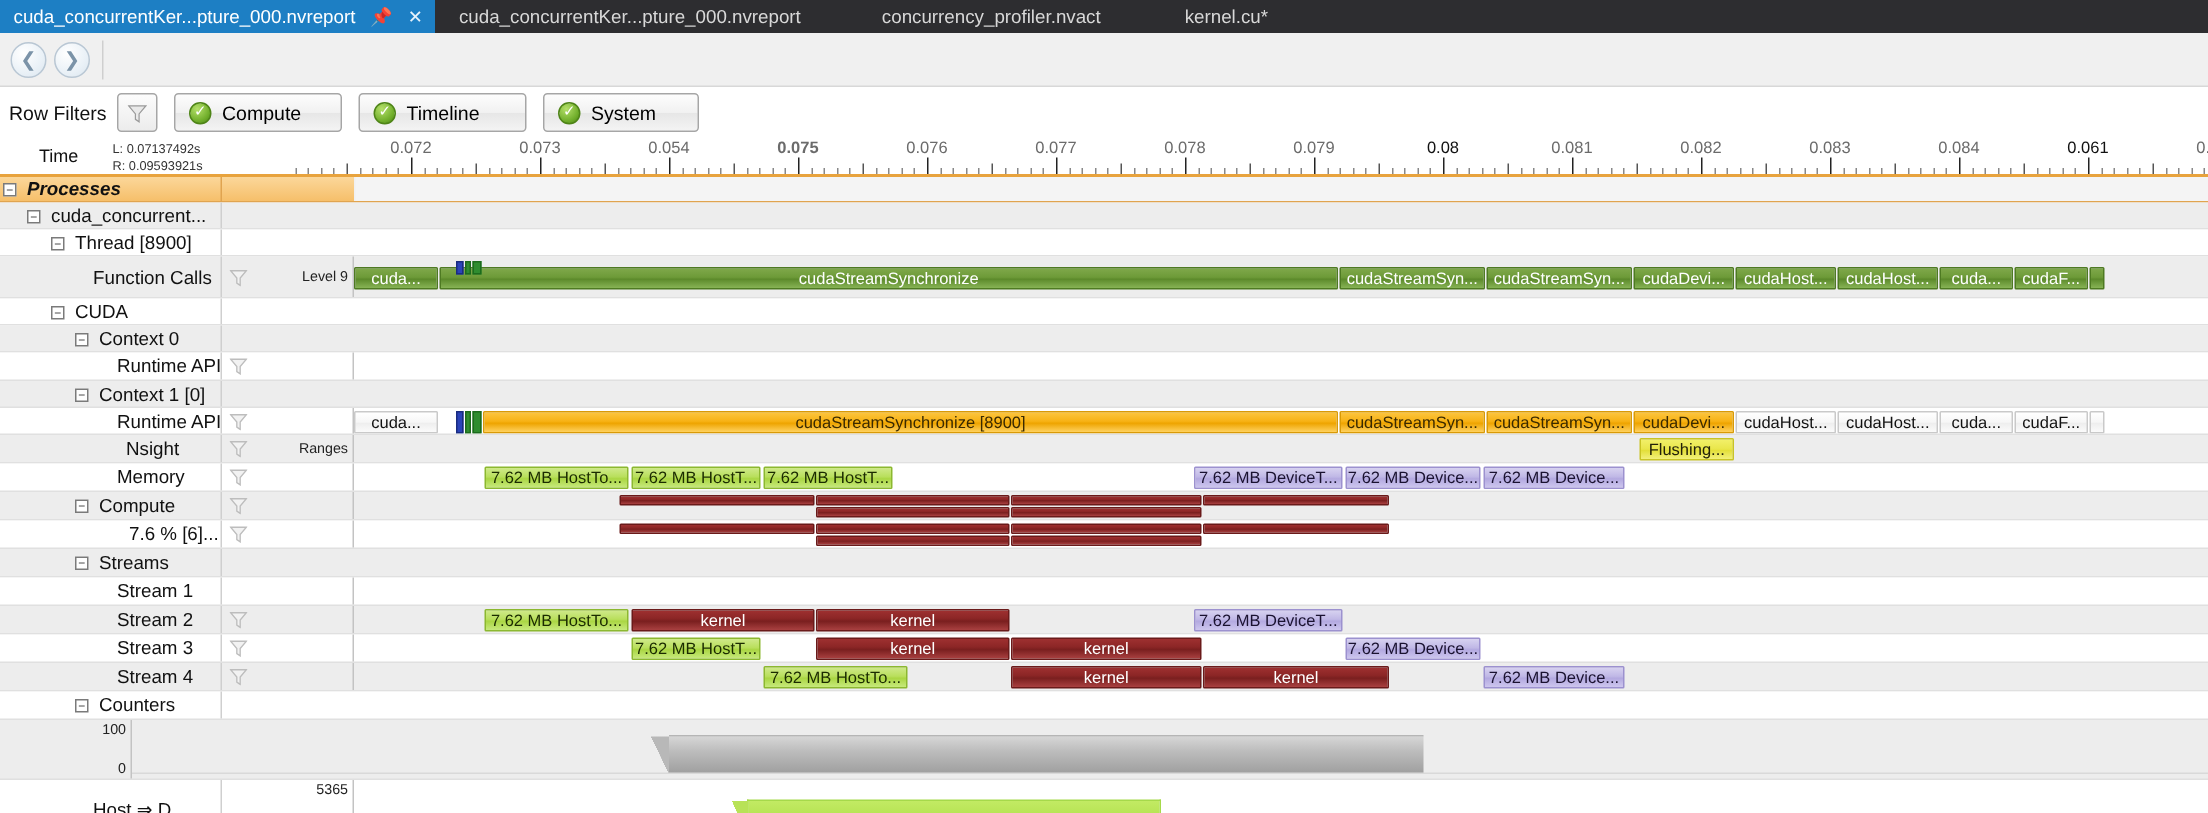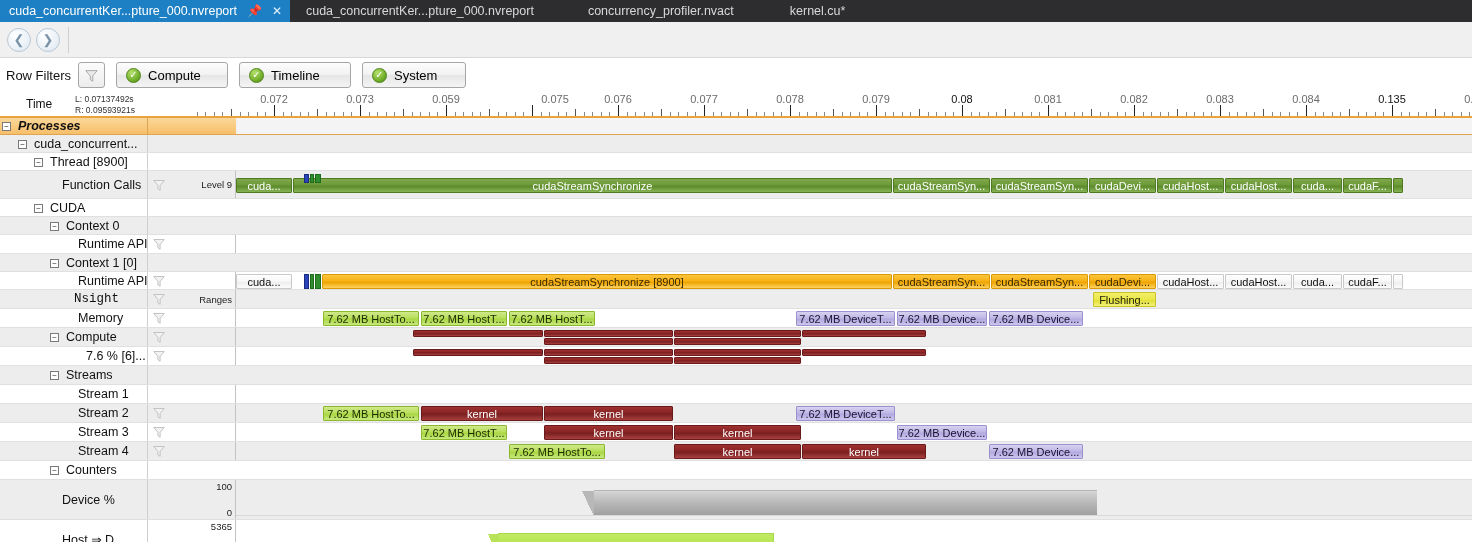--- a/index.html
+++ b/index.html
@@ -321,43 +321,43 @@
     <div class="ruler-timelabel">Time</div>
     <div class="ruler-lr">
       <div>L: 0.07137492s</div>
       <div>R: 0.09593921s</div>
     </div>
     <div class="ruler-track" id="ruler-track">
         <div class="tick-label" style="left: 119px;">0.072</div>
         <div class="tick major" style="left: 119px;"></div>
         <div class="tick-label" style="left: 205px;">0.073</div>
         <div class="tick major" style="left: 205px;"></div>
-        <div class="tick-label" style="left: 291px;">0.059</div>
+        <div class="tick-label" style="left: 291px;">0.054</div>
         <div class="tick major" style="left: 291px;"></div>
-        <div class="tick-label" style="left: 400px;">0.075</div>
+        <div class="tick-label" style="left: 377px; font-weight: bold;">0.075</div>
         <div class="tick major" style="left: 377px;"></div>
         <div class="tick-label" style="left: 463px;">0.076</div>
         <div class="tick major" style="left: 463px;"></div>
         <div class="tick-label" style="left: 549px;">0.077</div>
         <div class="tick major" style="left: 549px;"></div>
         <div class="tick-label" style="left: 635px;">0.078</div>
         <div class="tick major" style="left: 635px;"></div>
         <div class="tick-label" style="left: 721px;">0.079</div>
         <div class="tick major" style="left: 721px;"></div>
         <div class="tick-label bold" style="left: 807px;">0.08</div>
         <div class="tick major" style="left: 807px;"></div>
         <div class="tick-label" style="left: 893px;">0.081</div>
         <div class="tick major" style="left: 893px;"></div>
         <div class="tick-label" style="left: 979px;">0.082</div>
         <div class="tick major" style="left: 979px;"></div>
         <div class="tick-label" style="left: 1065px;">0.083</div>
         <div class="tick major" style="left: 1065px;"></div>
         <div class="tick-label" style="left: 1151px;">0.084</div>
         <div class="tick major" style="left: 1151px;"></div>
-        <div class="tick-label bold" style="left: 1237px;">0.135</div>
+        <div class="tick-label bold" style="left: 1237px;">0.061</div>
         <div class="tick major" style="left: 1237px;"></div>
         <div class="tick-label" style="left: 1323px;">0.086</div>
         <div class="tick minor" style="left: 42px;"></div>
         <div class="tick minor" style="left: 50px;"></div>
         <div class="tick minor" style="left: 59px;"></div>
         <div class="tick minor" style="left: 67px;"></div>
         <div class="tick mid" style="left: 76px;"></div>
         <div class="tick minor" style="left: 85px;"></div>
         <div class="tick minor" style="left: 93px;"></div>
         <div class="tick minor" style="left: 102px;"></div>
@@ -607,21 +607,21 @@
           <div class="bar orange" style="left: 853px; width: 67px; top: 2px; height: 15px;">cudaDevi...</div>
           <div class="bar white-b" style="left: 921px; width: 67px; top: 2px; height: 15px;">cudaHost...</div>
           <div class="bar white-b" style="left: 989px; width: 67px; top: 2px; height: 15px;">cudaHost...</div>
           <div class="bar white-b" style="left: 1057px; width: 49px; top: 2px; height: 15px;">cuda...</div>
           <div class="bar white-b" style="left: 1107px; width: 49px; top: 2px; height: 15px;">cudaF...</div>
           <div class="bar white-b tiny" style="left: 1157px; width: 10px; top: 2px; height: 15px;"></div>
         </div>
       </div>
       <div class="row alt" style="top: 172px; height: 19px;">
         <div class="cell-tree">
-          <div class="tree-label" style="left: 74px; font-family: Liberation Mono, monospace;">Nsight</div>
+          <div class="tree-label" style="left: 84px;">Nsight</div>
         </div>
         <div class="cell-filter">
           <svg width="12" height="12" viewBox="0 0 16 16">
             <polygon points="1,2 15,2 9.5,8.5 9.5,15 6.5,13 6.5,8.5" fill="#f2f2f2" stroke="#bdbdbd" stroke-width="1.2"></polygon>
           </svg>
         </div>
         <div class="cell-meta">
           <span>Ranges</span>
         </div>
         <div class="cell-track">
@@ -757,23 +757,20 @@
       <div class="row white" style="top: 343px; height: 19px;">
         <div class="cell-tree">
           <div class="expander" style="left: 50px; top: 5px;">−</div>
           <div class="tree-label" style="left: 66px;">Counters</div>
         </div>
         <div class="cell-filter"></div>
         <div class="cell-meta noborder"></div>
         <div class="cell-track"></div>
       </div>
       <div class="row alt" style="top: 362px; height: 40px;">
-        <div class="cell-tree">
-          <div class="tree-label" style="left: 62px;">Device %</div>
-        </div>
         <div class="cell-filter"></div>
         <div class="cell-meta">
           <div class="stacked">
             <div>100</div>
             <div>0</div>
           </div>
         </div>
         <div class="cell-track">
           <div class="counter-gray" style="left: 358px; width: 503px; height: 26px; bottom: 3px;">
             <div class="slope-l"></div>

